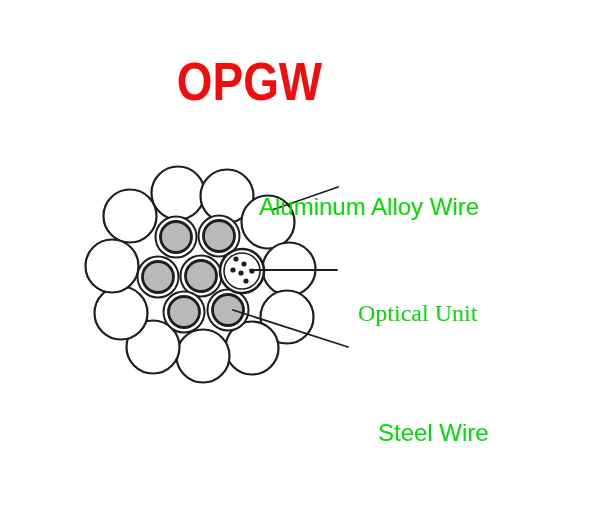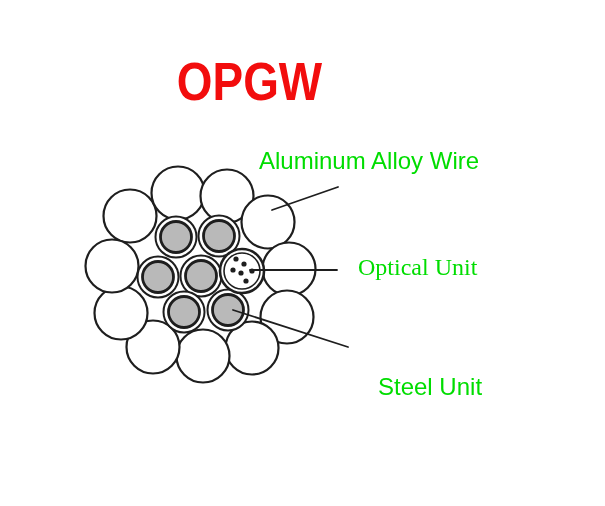--- a/index.html
+++ b/index.html
@@ -35,20 +35,21 @@
     top:0;left:0;
     width:605px;height:506px;
   }
   .lbl{
     position:absolute;
     font-family:"Liberation Sans",sans-serif;
     font-size:24px;
     line-height:1.2;
     color:var(--label-color);
     white-space:nowrap;
+    margin-top:46px;
   }
   .lbl-alloy   {top:147px;left:259px;}
   .lbl-optical {top:253px;left:358px;font-family:Liberation Serif, serif;}
   .lbl-clad1   {top:330px;left:352px;}
   .lbl-clad2   {top:373px;left:378px;}
 
   .wire-outer   {fill:#ffffff;stroke:var(--stroke);stroke-width:2.2;}
   .steel-outer  {fill:#ffffff;stroke:var(--stroke);stroke-width:2;}
   .steel-inner  {fill:var(--steel-fill);stroke:var(--stroke);stroke-width:2.8;}
   .optical-outer{fill:#ffffff;stroke:var(--stroke);stroke-width:2.6;}
@@ -98,15 +99,15 @@
       <line x1="338" y1="187" x2="272" y2="210" class="leader"></line>
       <line x1="250" y1="270" x2="337" y2="270" class="leader"></line>
       <line x1="233" y1="310" x2="348" y2="347" class="leader"></line>
     </svg>
 
   <div class="lbl lbl-alloy">Aluminum Alloy Wire</div>
 
   <div class="lbl lbl-optical">Optical Unit</div>
 
 
-  <div class="lbl lbl-clad2">Steel Unit</div>
+  <div class="lbl lbl-clad2">Steel Wire</div>
 
 </div>
 
 </body></html>

